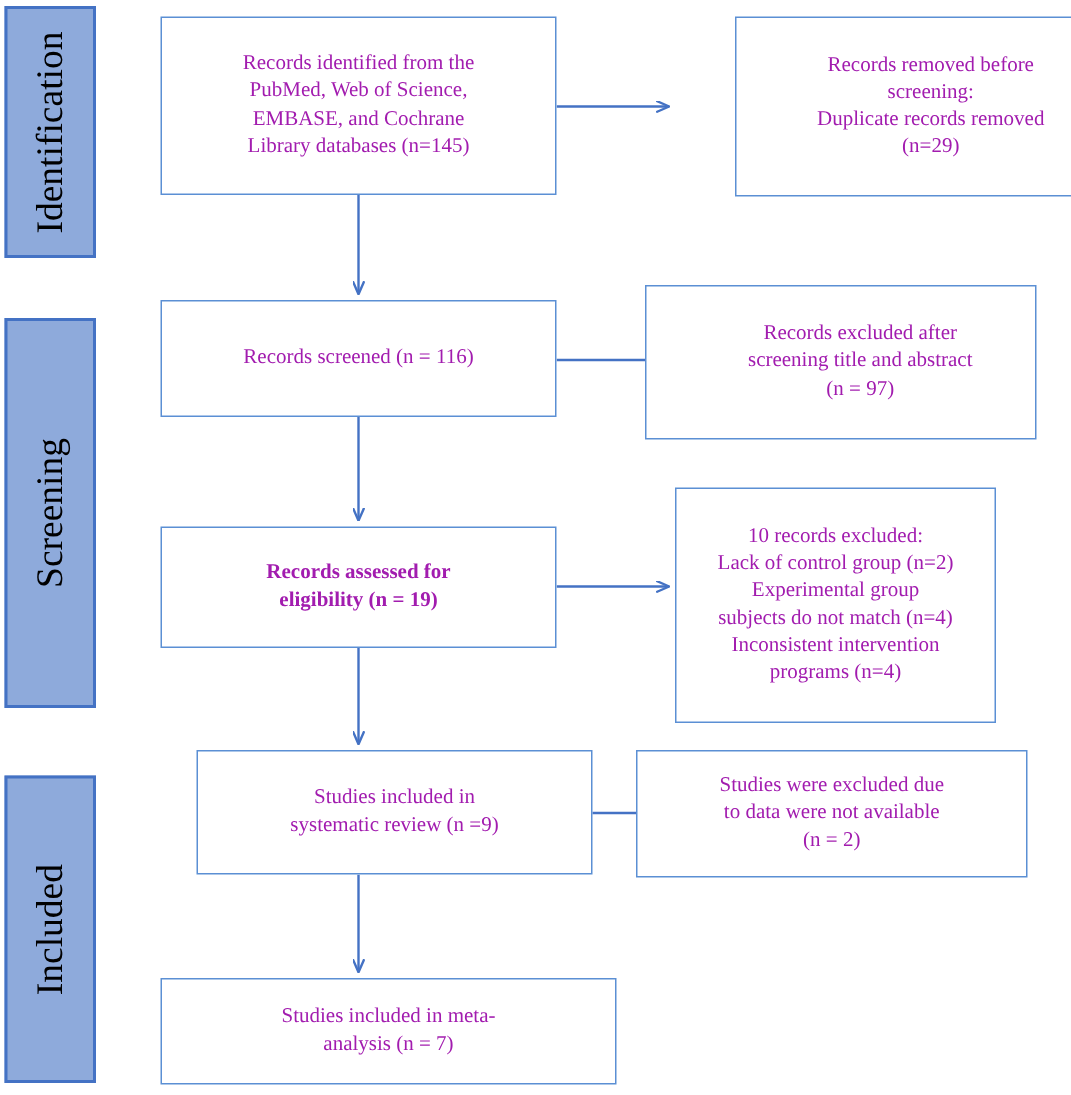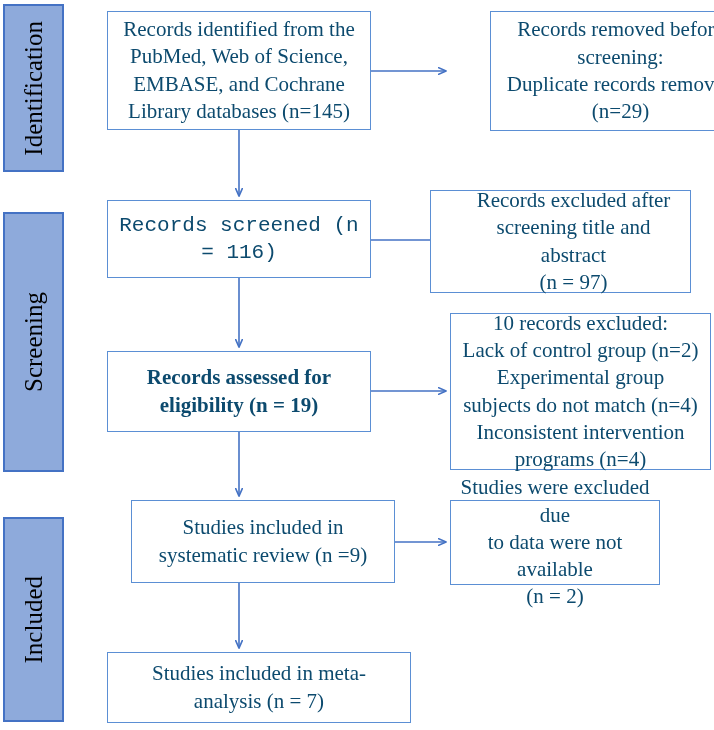--- a/index.html
+++ b/index.html
@@ -50,23 +50,23 @@
     background: #ffffff;
     border: 1.5px solid #5B8FD4;
     box-sizing: border-box;
     display: flex;
     align-items: center;
     justify-content: center;
     text-align: center;
     padding: 2px 6px;
   }
   .node-box .node-text {
-    font-size: 21px;
+    font-size: 14px;
     line-height: 1.30;
-    color: #0c4a6e;
+    color: #a21caf;
     white-space: pre-line;
     text-align: center;
   }
 </style>
 </head>
 <body>
 
 <div id="diagram">
 
   <svg id="wires" viewBox="0 0 714 730">
@@ -121,21 +121,21 @@
     <span class="stage-label">Included</span>
   </div>
 
   <div class="node-box" style="left:107px; top:11px; width:264px; height:119px;">
     <span class="node-text">Records identified from the
 PubMed, Web of Science,
 EMBASE, and Cochrane
 Library databases (n=145)</span>
   </div>
 
-  <div class="node-box" style="left:107px; top:200px; width:264px; height:78px;font-family:Liberation Mono, monospace;">
+  <div class="node-box" style="left:107px; top:200px; width:264px; height:78px;">
     <span class="node-text">Records screened (n = 116)</span>
   </div>
 
   <div class="node-box" style="left:107px; top:351px; width:264px; height:81px;font-weight:bold;">
     <span class="node-text">Records assessed for
 eligibility (n = 19)</span>
   </div>
 
   <div class="node-box" style="left:107px; top:500px; width:264px; height:83px;margin-left:24px;">
     <span class="node-text">Studies included in
@@ -153,28 +153,28 @@
 Duplicate records removed
 (n=29)</span>
   </div>
 
   <div class="node-box" style="left:430px; top:190px; width:261px; height:103px;padding-left:32px;">
     <span class="node-text">Records excluded after
 screening title and abstract
 (n = 97)</span>
   </div>
 
-  <div class="node-box" style="left:450px; top:313px; width:261px; height:157px;">
+  <div class="node-box" style="left:450px; top:325px; width:214px; height:157px;">
     <span class="node-text">10 records excluded:
 Lack of control group (n=2)
 Experimental group
 subjects do not match (n=4)
 Inconsistent intervention
 programs (n=4)</span>
   </div>
 
-  <div class="node-box" style="left:450px; top:500px; width:210px; height:85px;">
+  <div class="node-box" style="left:424px; top:500px; width:261px; height:85px;">
     <span class="node-text">Studies were excluded due
 to data were not available
 (n = 2)</span>
   </div>
 
 </div>
 
 </body></html>

